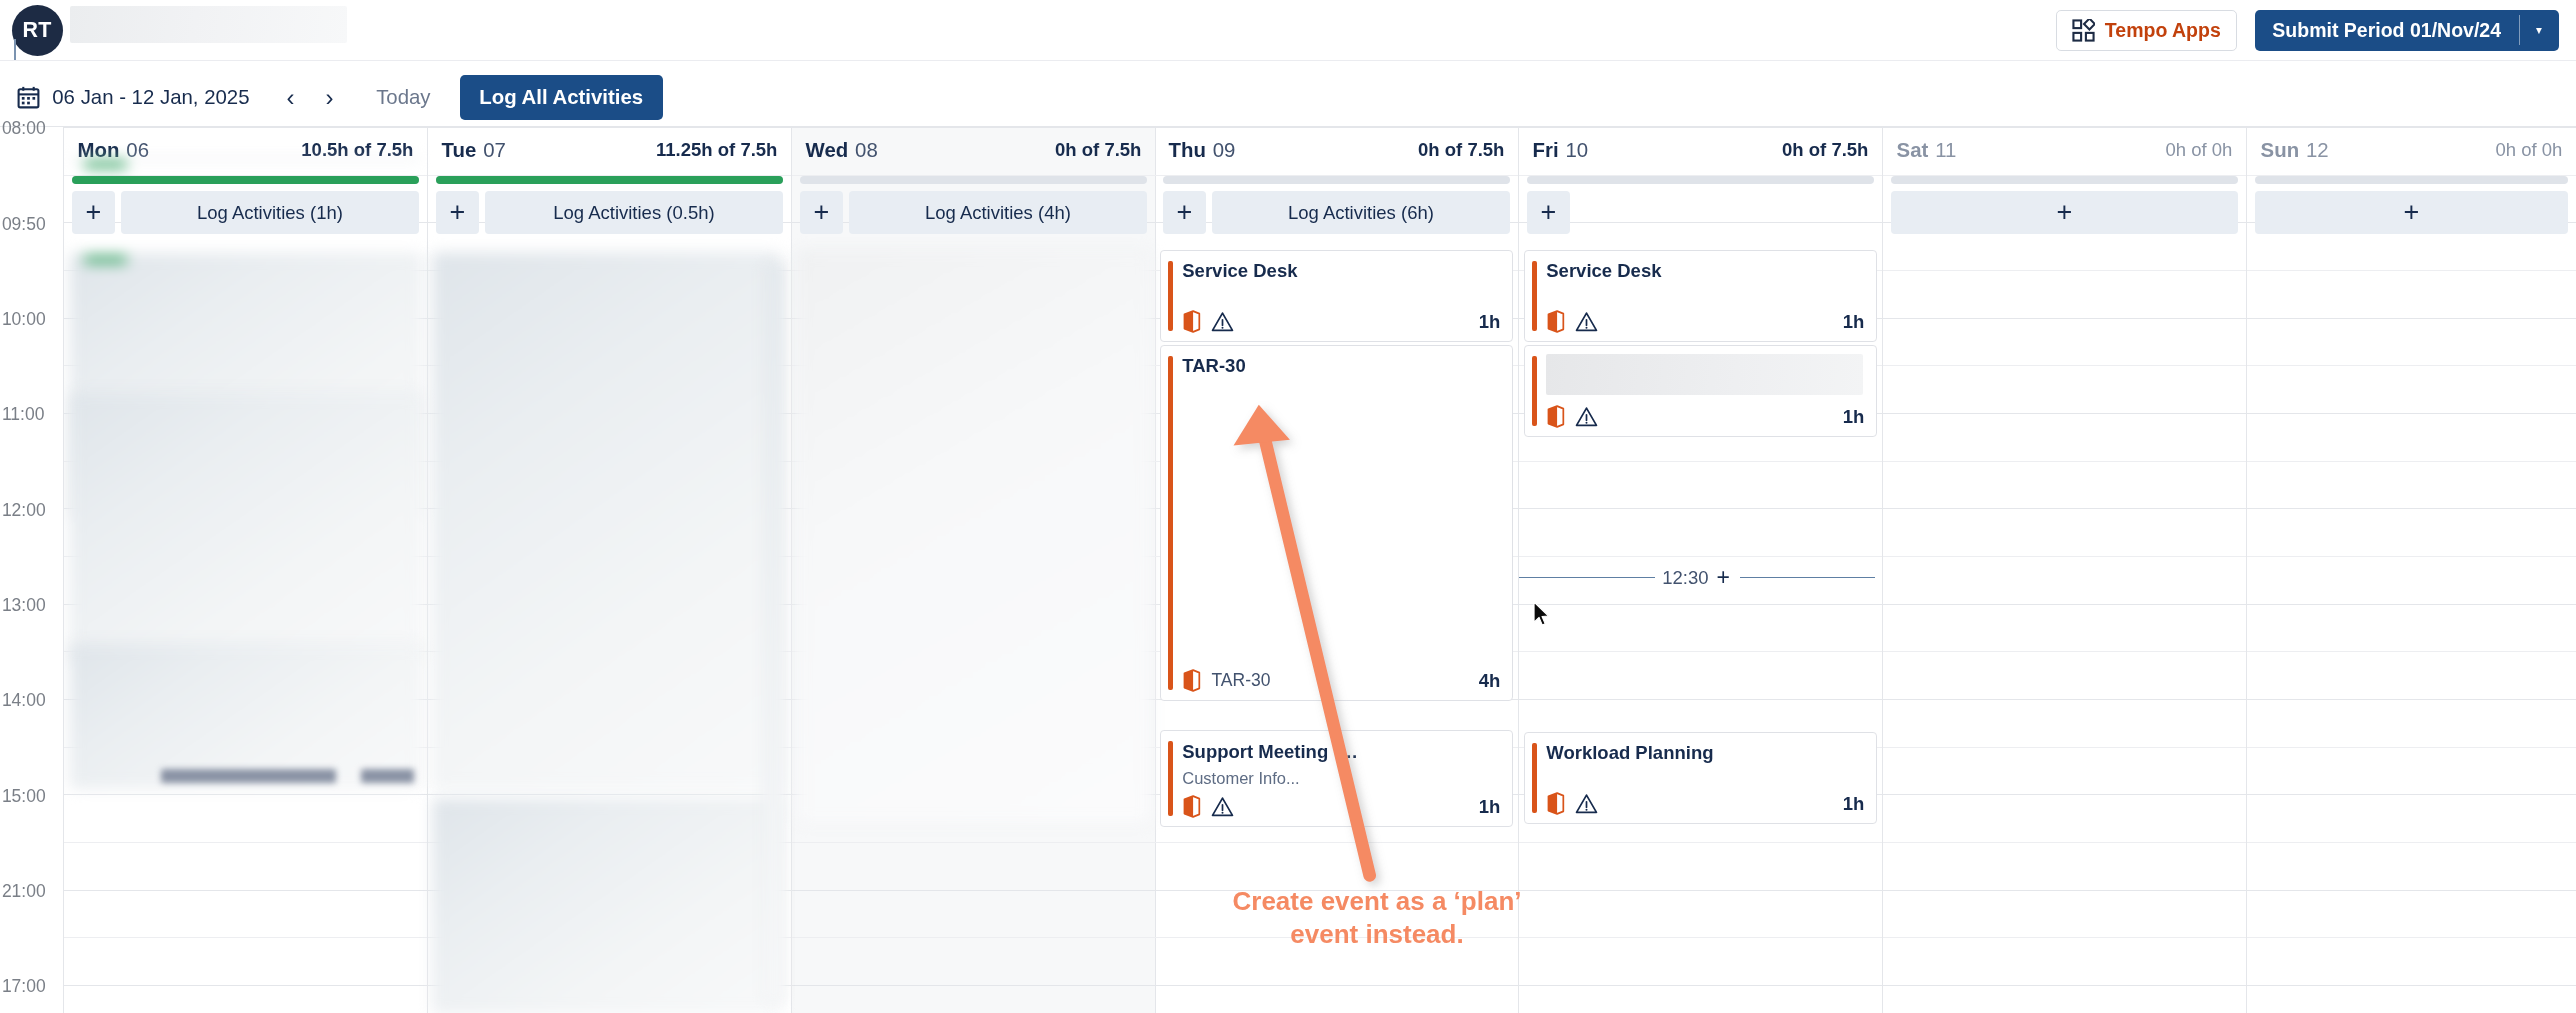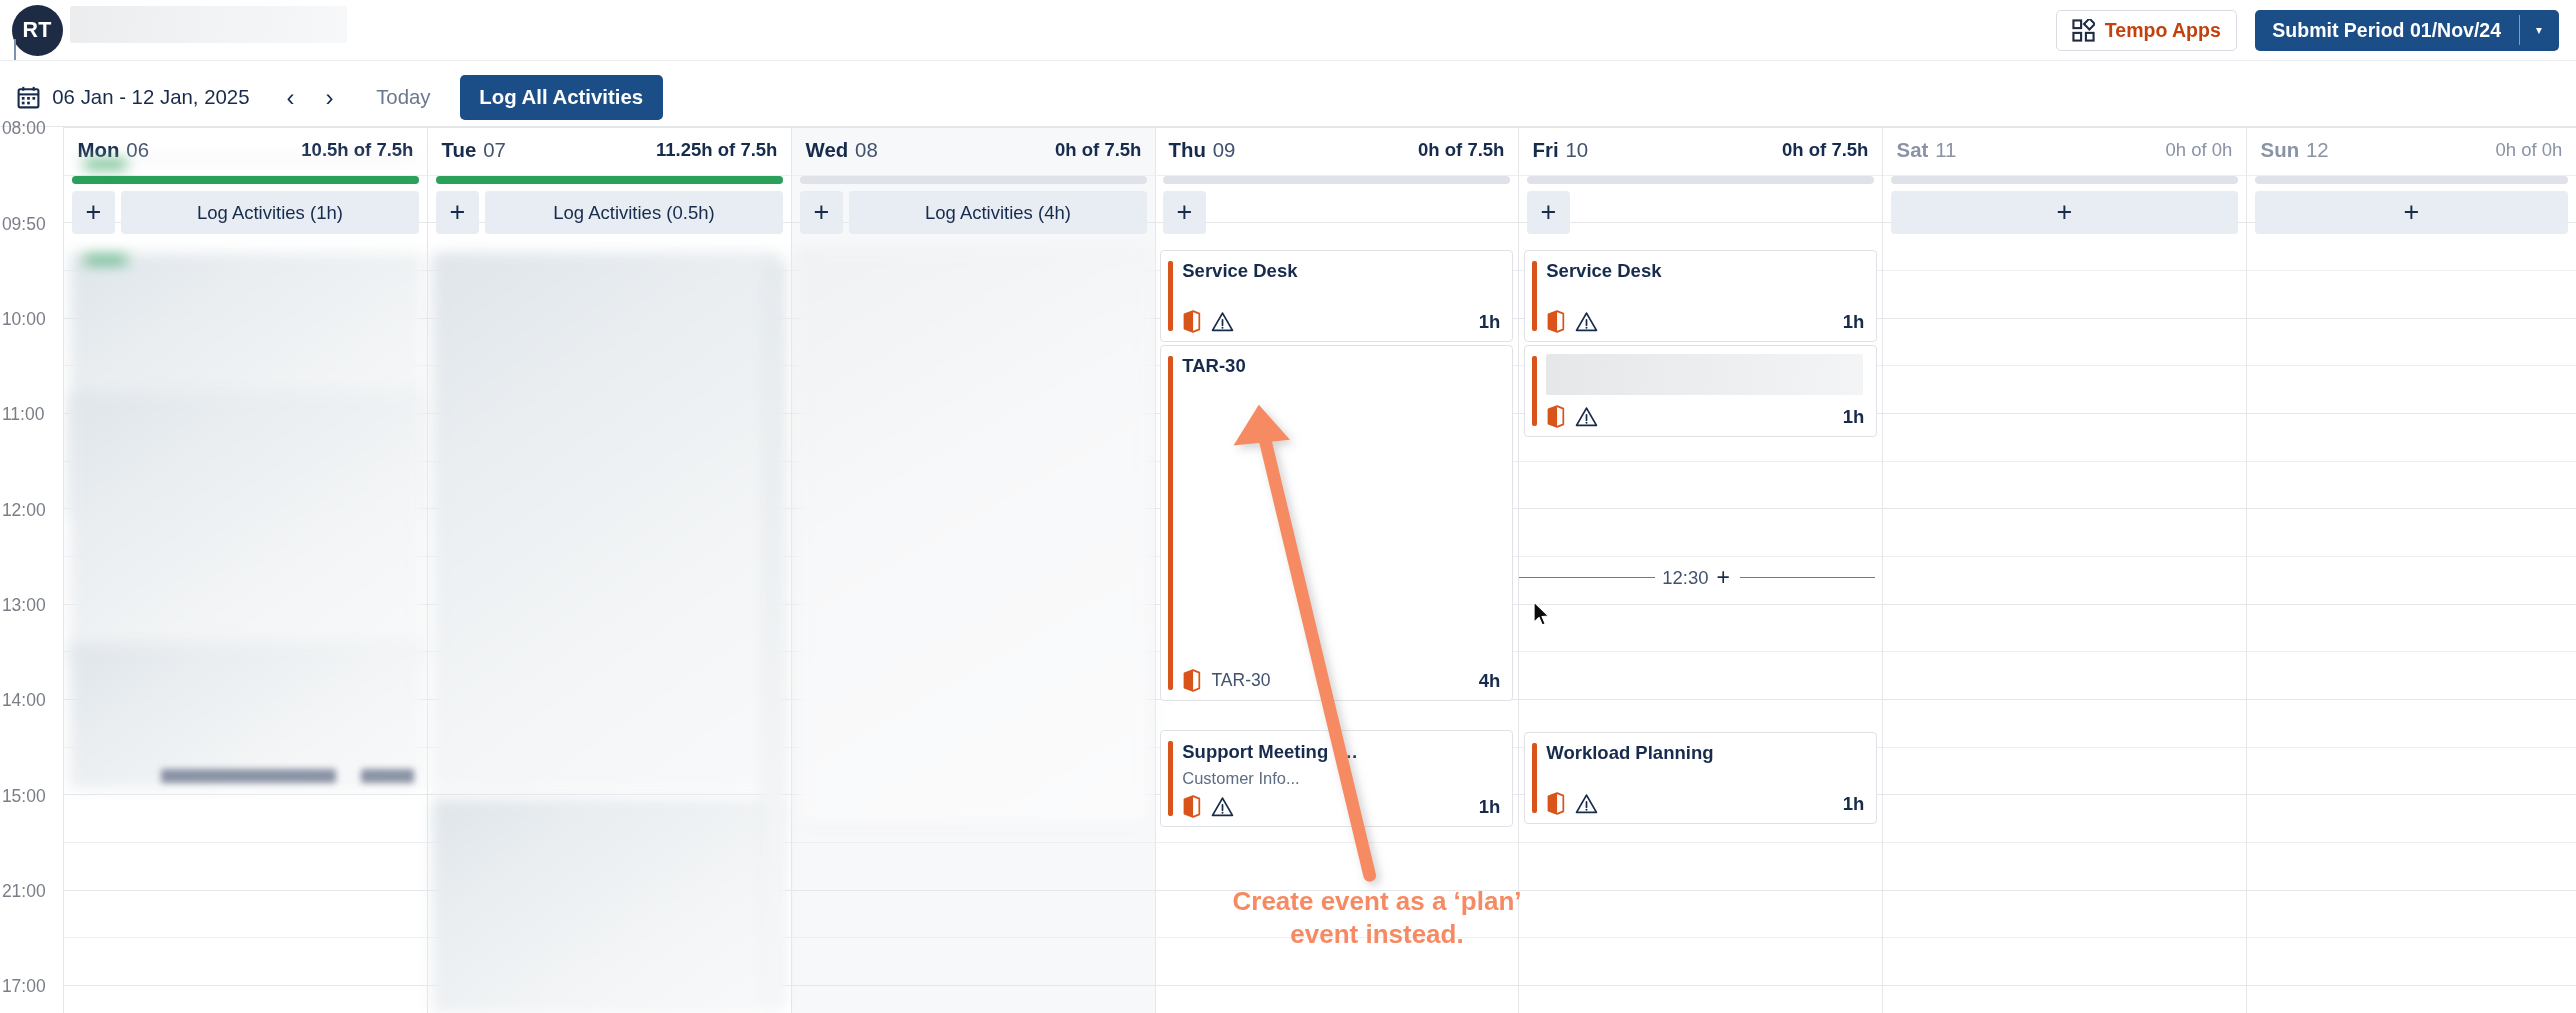--- a/index.html
+++ b/index.html
@@ -453,20 +453,21 @@
         <span class="dayname">
           <span>Thu</span><span class="dnum">09</span>
         </span>
         <span class="dayhours">0h of 7.5h</span>
       </div>
       <div class="progress">
           <div class="fill" style="width:0%"></div>
         </div>
       <div class="logrow">
         <div class="plus-btn">+</div>
+        <div class="log-btn">Log Activities (6h)</div>
       </div>
 
       <div class="event" style="top:123px;height:92px">
         <div class="accent"></div>
         <div class="etitle">Service Desk</div>
         <div class="efoot">
           <span class="o-icon">
             <svg width="21.4" height="23" viewBox="0 0 22 24">
               <path d="M13.5 1.2 4.5 4.6v14.8l9 3.4 6.5-2.6V3.8z" fill="#ffffff" stroke="#d9541a" stroke-width="1.8" stroke-linejoin="round"></path>
               <path d="M13.5 1.2 4.5 4.6v14.8l9 3.4z" fill="#d9541a"></path>

